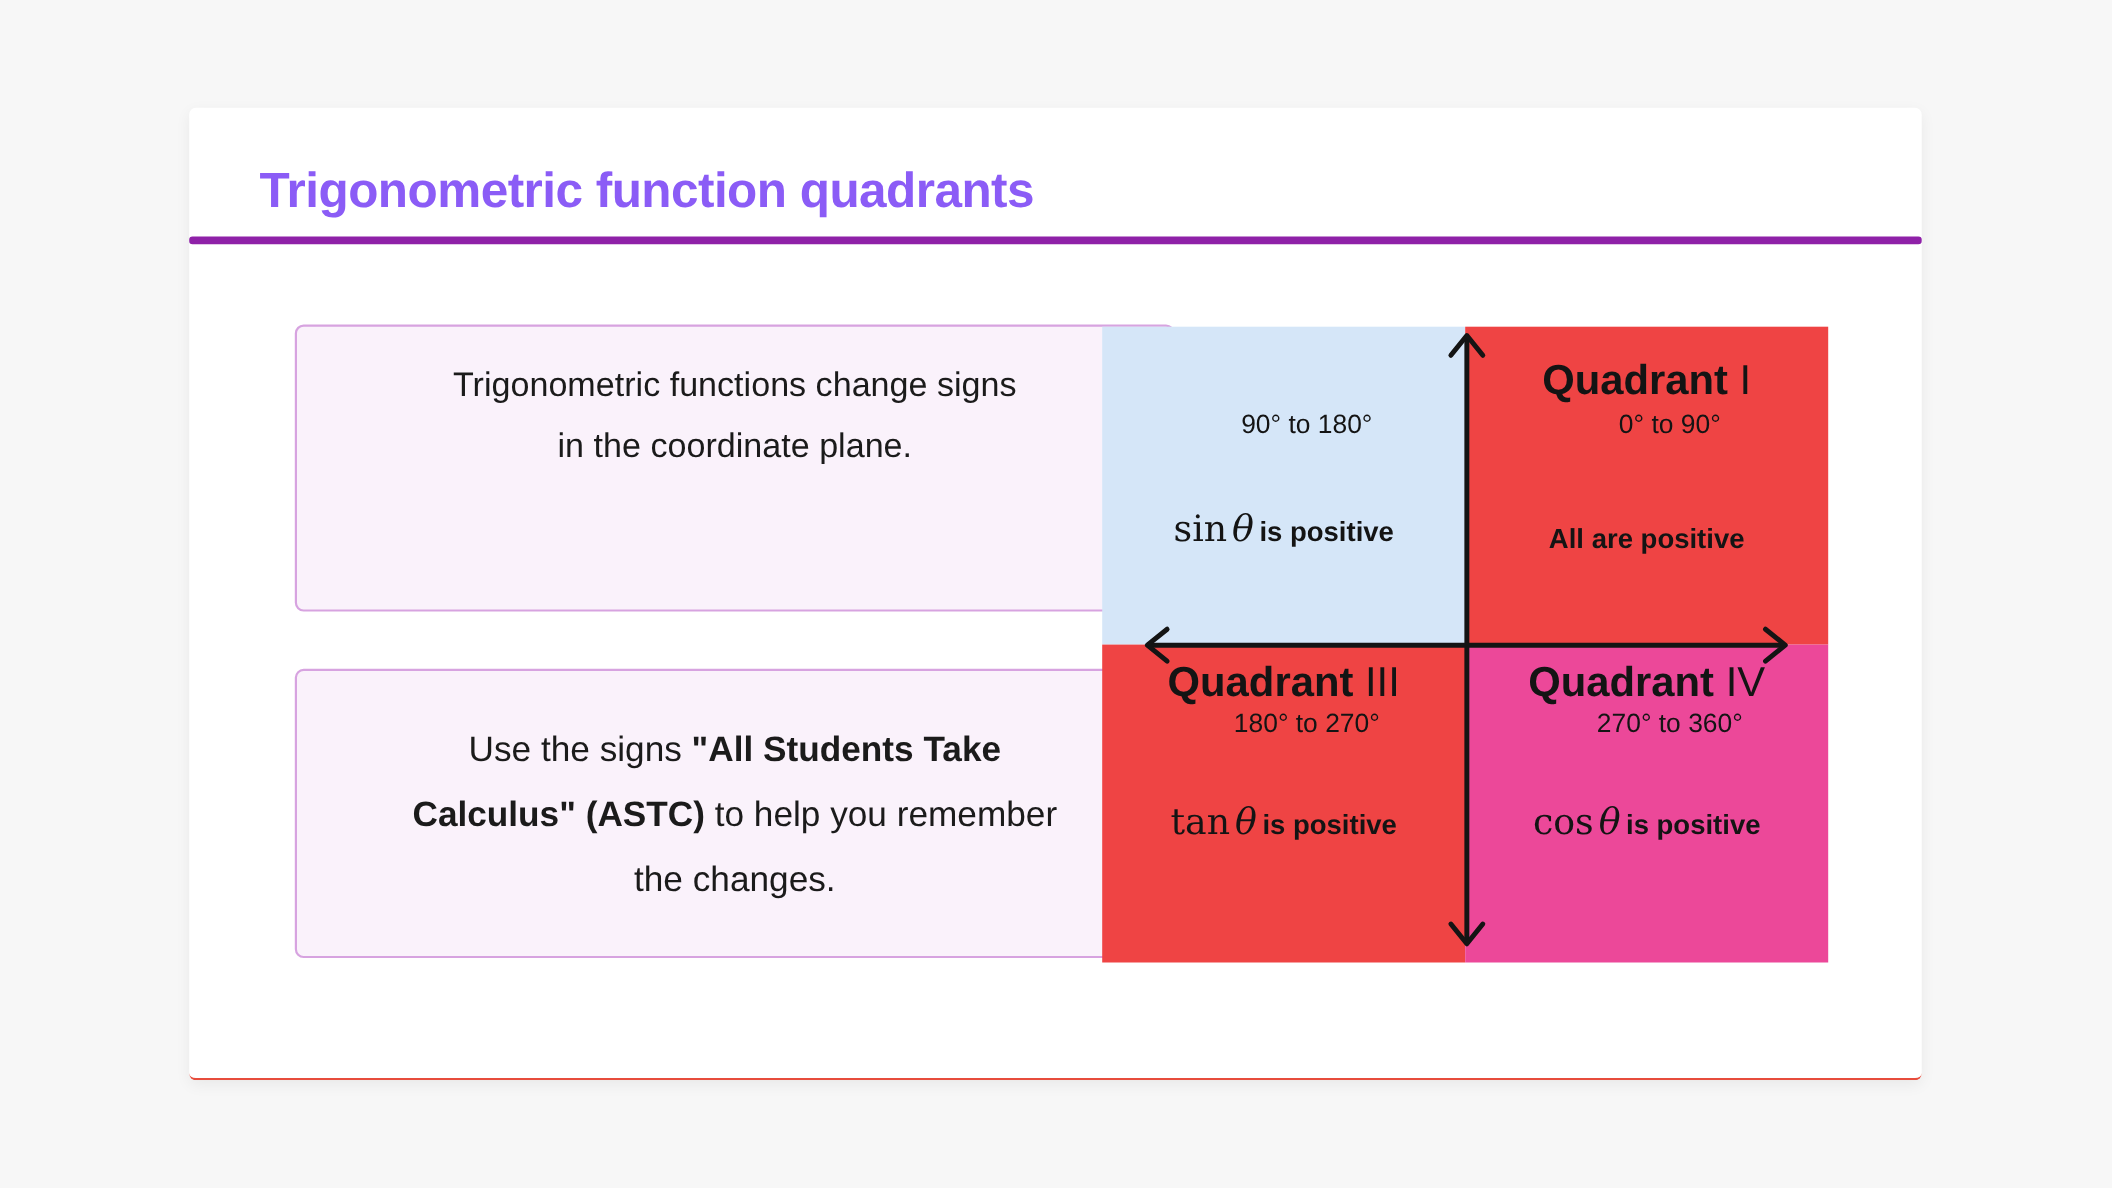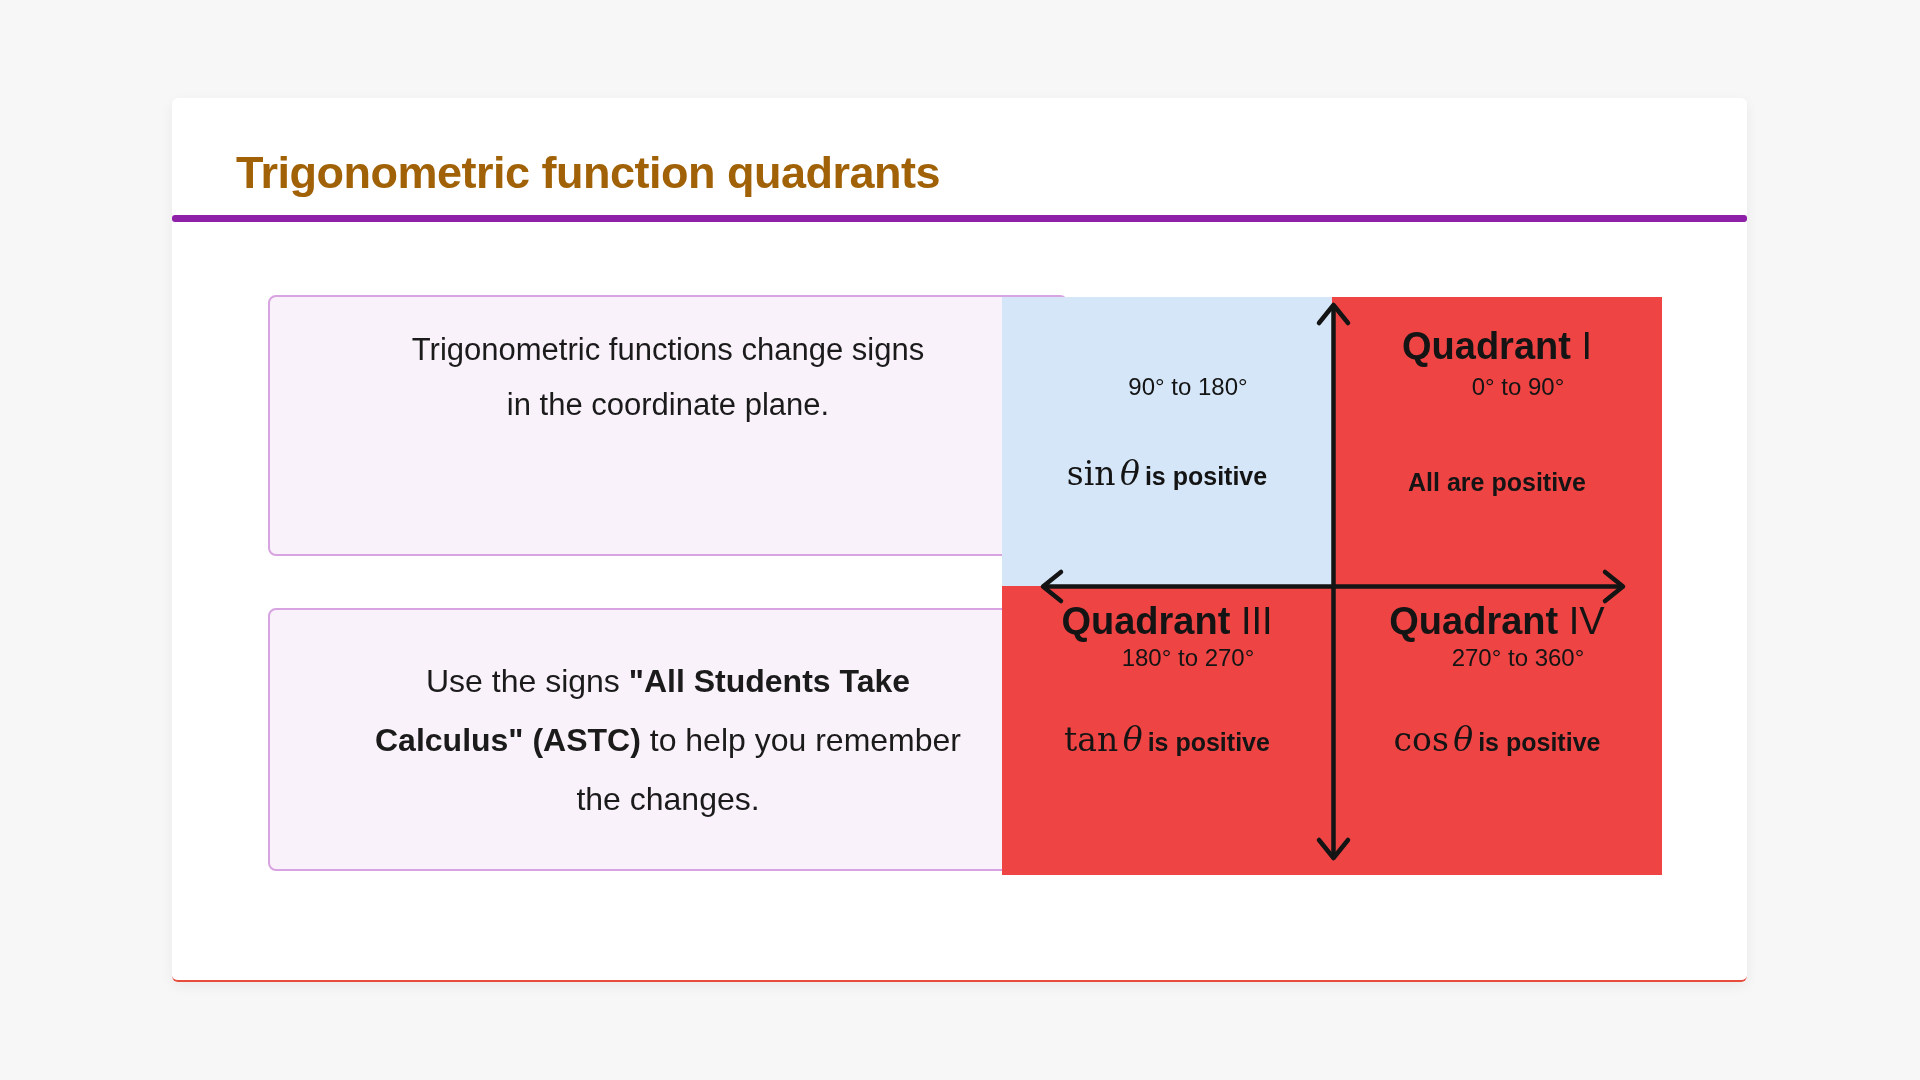--- a/index.html
+++ b/index.html
@@ -11,21 +11,21 @@
   }
   .card{
     position:absolute;left:172px;top:98px;width:1575px;height:884px;
     box-sizing:border-box;background:#ffffff;border-radius:6px;
     border-bottom:2px solid #e74c3c;
     box-shadow:0 4px 14px rgba(0,0,0,0.06);
   }
   .title{
     position:absolute;left:64px;top:52px;margin:0;
     font-size:45px;line-height:45px;font-weight:700;letter-spacing:-0.5px;
-    color:#a16207;
+    color:#8b5cf6;
   }
   .divider{
     position:absolute;left:0;top:117px;width:100%;height:7px;
     background:#8f21a8;border-radius:3px;
   }
   .info-box{
     position:absolute;left:96px;width:800px;box-sizing:border-box;
     background:#faf2fb;border:2px solid #d7a3e0;border-radius:8px;
     text-align:center;
   }
@@ -34,30 +34,30 @@
   .box1 .line{font-size:31px;line-height:55px;}
   .box2 .line{font-size:32px;line-height:59px;}
   .b{font-weight:700;}
   .diagram{
     position:absolute;left:830px;top:199px;width:660px;height:578px;
   }
   .quad{position:absolute;width:330px;height:289px;}
   .q2{left:0;top:0;background:#d5e6f8;}
   .q1{left:330px;top:0;background:#ef4444;}
   .q3{left:0;top:289px;background:#ef4444;}
-  .q4{left:330px;top:289px;background:#ef4444;}
+  .q4{left:330px;top:289px;background:#ec4899;}
   .quad > div{position:absolute;left:0;right:0;text-align:center;color:#141414;}
   .qhead{font-size:38px;line-height:46px;font-weight:700;}
   .qnum{font-weight:400;}
   .top .qhead{top:26px;}
   .bottom .qhead{top:12px;}
   .qrange{font-size:24px;line-height:30px;color:#1f1f1f;padding-left:42px;}
   .top .qrange{top:75px;}
   .bottom .qrange{top:57px;}
-  .qpos{line-height:29px;}
+  .qpos{line-height:44px;}
   .top .qpos{top:162px;}
   .bottom .qpos{top:139px;}
   .q1 .qpos{top:171px;}
   .fn,.theta{font-family:"DejaVu Serif","Liberation Serif",serif;font-size:33px;}
   .theta{font-style:italic;padding-right:5px;}
   .postext{font-size:25px;font-weight:600;}
   .axes{position:absolute;left:0;top:0;}
 </style>
 </head>
 <body>

